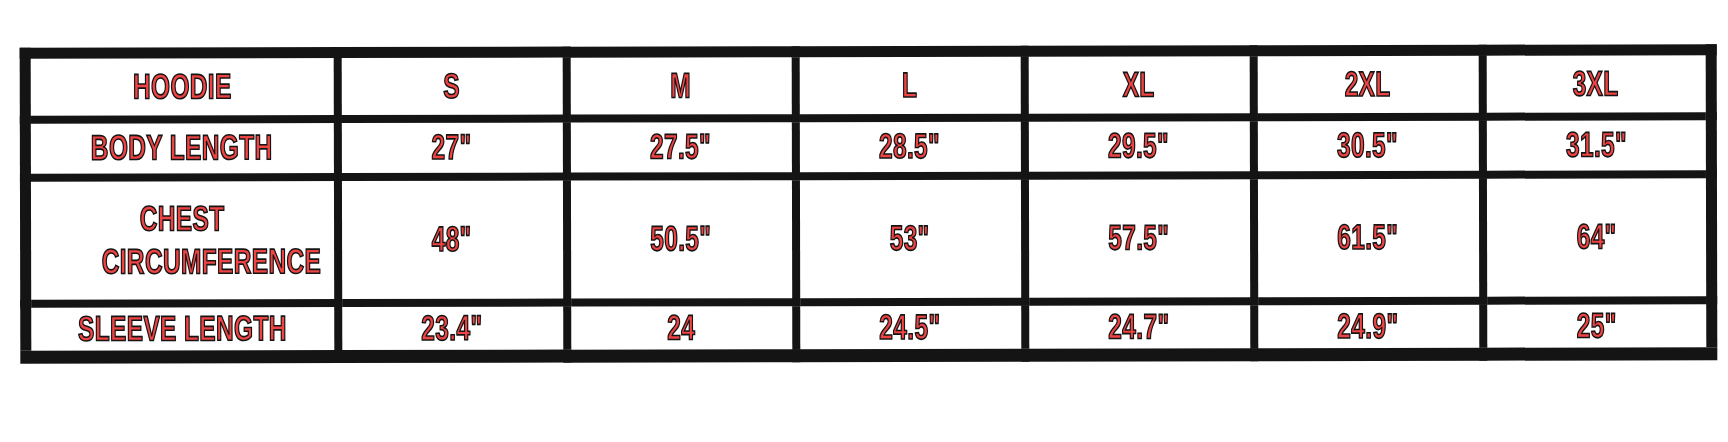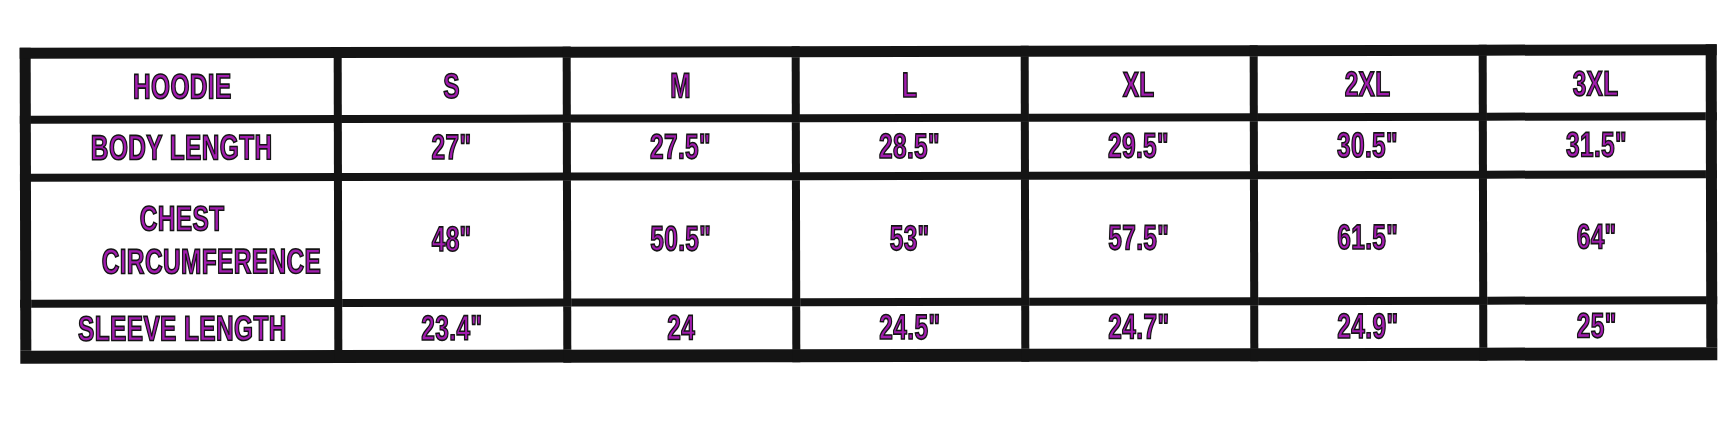--- a/index.html
+++ b/index.html
@@ -27,21 +27,21 @@
     border-collapse: collapse;
     table-layout: fixed;
     border: 11px solid #141414;
     border-bottom-width: 13px;
     transform: rotate(-0.12deg);
   }
   .size-chart th, .size-chart td {
     border: 8px solid #141414;
     text-align: center;
     vertical-align: middle;
-    color: #a21caf;
+    color: #ef4444;
     font-weight: bold;
     padding: 0;
     overflow: visible;
   }
   .row-header  { height: 66px; }
   .row-body    { height: 58px; }
   .row-chest   { height: 126px; }
   .row-sleeve  { height: 54px; }
   
   .t {

